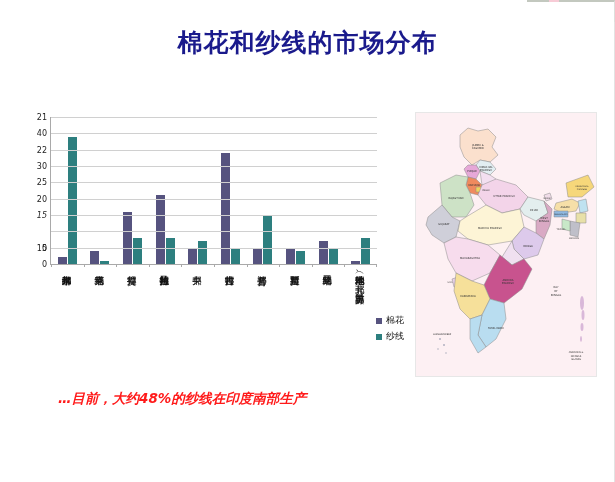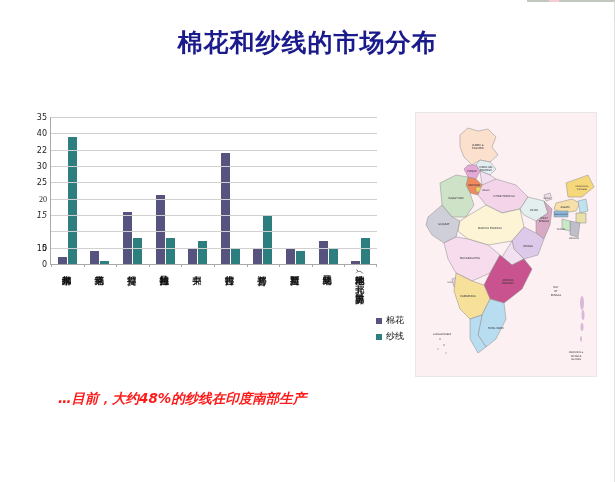--- a/index.html
+++ b/index.html
@@ -158,31 +158,31 @@
         </div>
     <div class="gridline" style="top: 147px; background: transparent;"></div>
         <div class="ylab" style="top: 147px;">0</div>
         <div class="gridline" style="top: 130.667px;"></div>
         <div class="ylab" style="top: 130.667px;">5</div>
         <div class="gridline" style="top: 114.333px;"></div>
         <div class="ylab" style="top: 114.333px; margin-top: 17px;">10</div>
         <div class="gridline" style="top: 98px;"></div>
         <div class="ylab" style="top: 98px; font-style: italic;">15</div>
         <div class="gridline" style="top: 81.6667px;"></div>
-        <div class="ylab" style="top: 81.6667px; font-family: Liberation Serif, serif;">20</div>
+        <div class="ylab" style="top: 81.6667px;">20</div>
         <div class="gridline" style="top: 65.3333px;"></div>
         <div class="ylab" style="top: 65.3333px;">25</div>
         <div class="gridline" style="top: 49px;"></div>
         <div class="ylab" style="top: 49px;">30</div>
         <div class="gridline" style="top: 32.6667px;"></div>
         <div class="ylab" style="top: 32.6667px;">22</div>
         <div class="gridline" style="top: 16.3333px;"></div>
         <div class="ylab" style="top: 16.3333px;">40</div>
         <div class="gridline" style="top: 0px;"></div>
-        <div class="ylab" style="top: 0px;">35</div>
+        <div class="ylab" style="top: 0px;">21</div>
       </div>
 
     <div class="xlabels" id="xlabels">
         <div class="xcell">
           <span>泰米尔纳都邦</span>
         </div>
         <div class="xcell">
           <span>卡纳塔克邦</span>
         </div>
         <div class="xcell">

